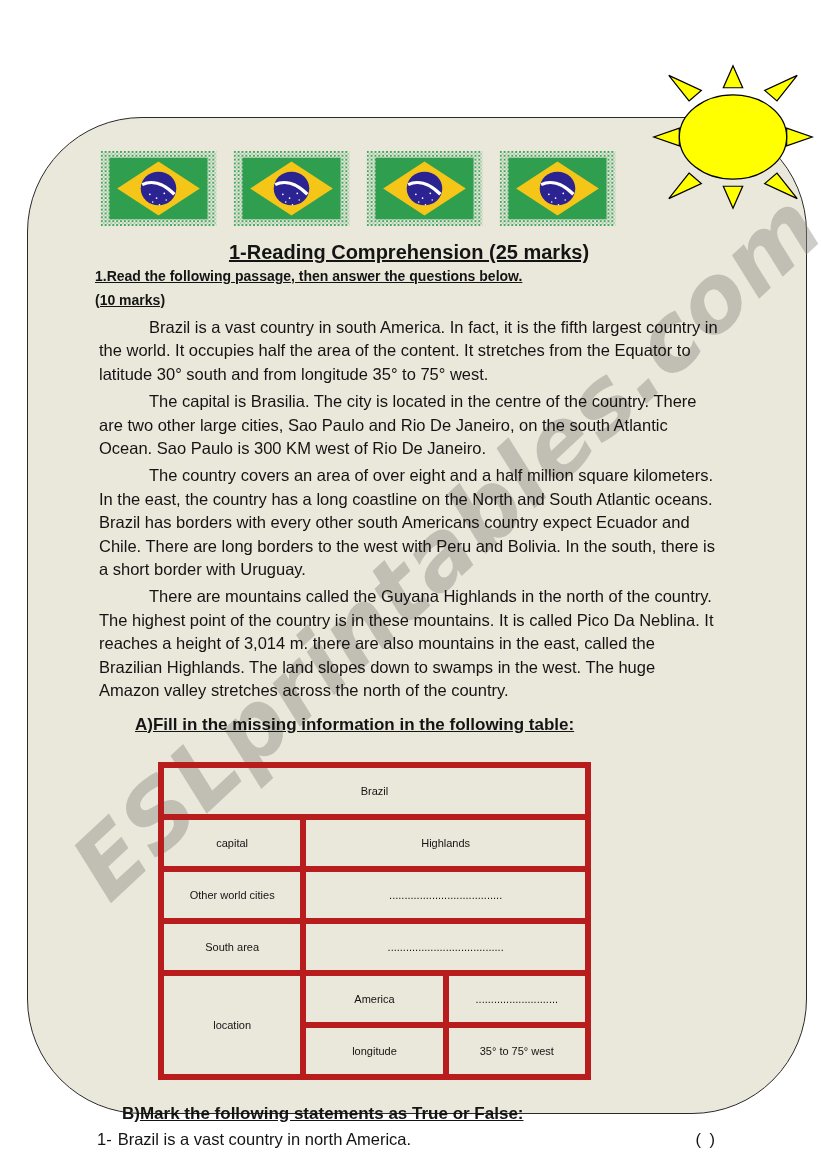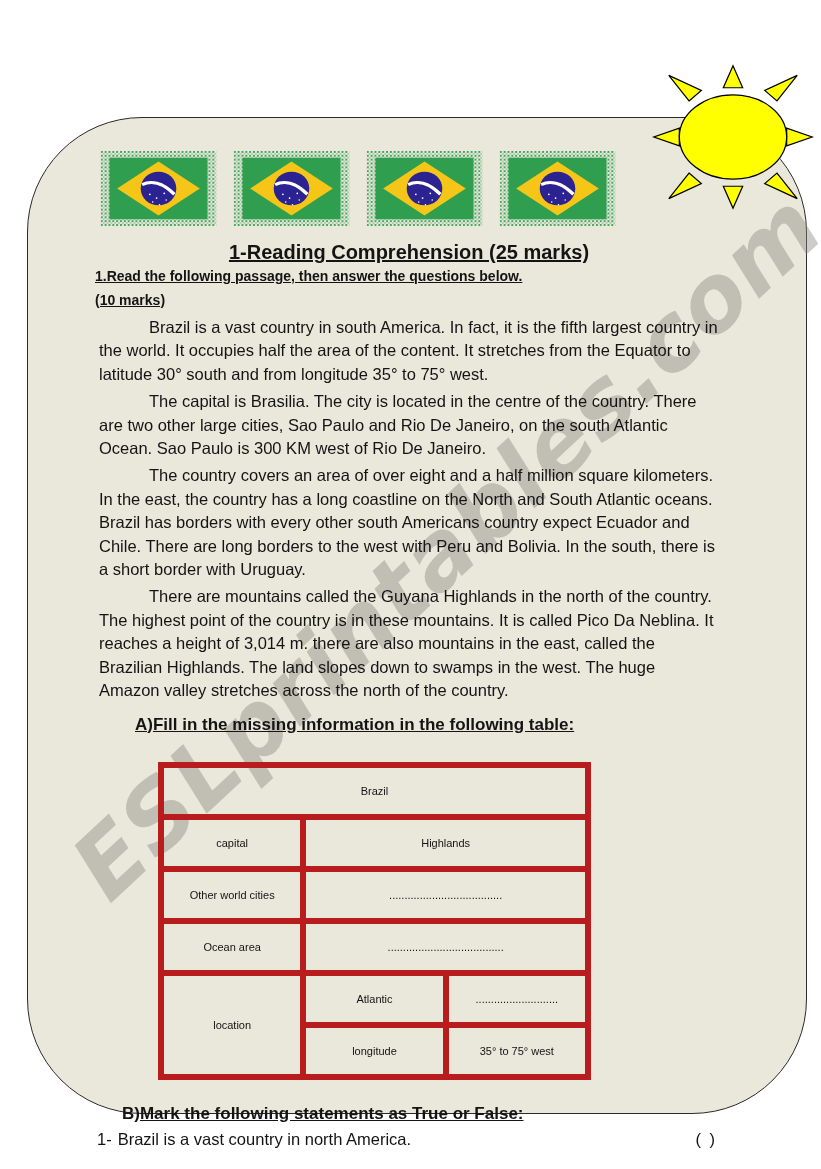--- a/index.html
+++ b/index.html
@@ -128,26 +128,26 @@
       </tr>
       <tr>
         <td class="col1">capital</td>
         <td colspan="2">Highlands</td>
       </tr>
       <tr>
         <td class="col1">Other world cities</td>
         <td colspan="2">.....................................</td>
       </tr>
       <tr>
-        <td class="col1">Ocean area</td>
+        <td class="col1">South area</td>
         <td colspan="2">......................................</td>
       </tr>
       <tr>
         <td class="col1" rowspan="2">location</td>
-        <td class="col2">Atlantic</td>
+        <td class="col2">America</td>
         <td class="col3">...........................</td>
       </tr>
       <tr>
         <td class="col2">longitude</td>
         <td class="col3">35° to 75°  west</td>
       </tr>
     </tbody>
       </table>
 
     <div class="sec-head sec-b"><span>B)</span><span class="u">Mark the following statements as True or False:</span></div>

